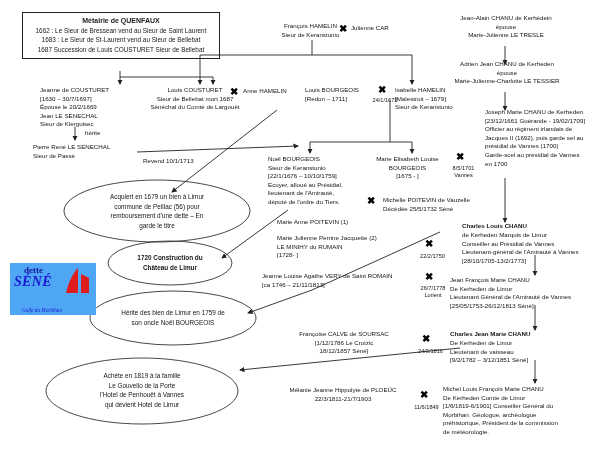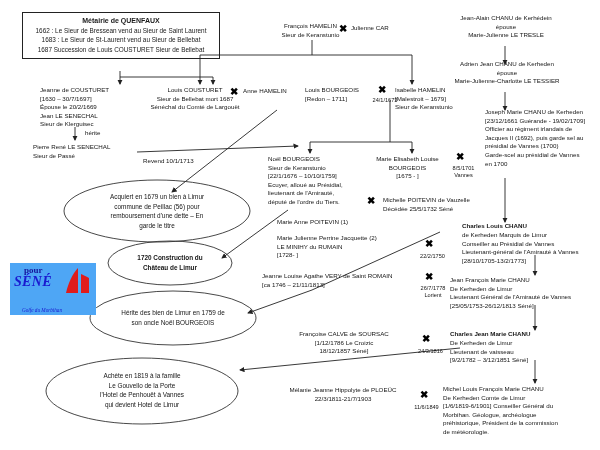--- a/index.html
+++ b/index.html
@@ -310,21 +310,21 @@
 
   <div class="ellipse-txt" style="left:97px;top:308px;width:152px;">Hérite des bien de Limur en 1759 de
 son oncle Noël BOURGEOIS</div>
 
   <div class="ellipse-txt" style="left:62px;top:371px;width:160px;">Achète en 1819 à la famille
 Le Gouvello de la Porte
 l'Hotel de Penhouët à Vannes
 qui devient Hotel de Limur</div>
 
   <div class="logo" style="left:10px;top:263px;width:86px;height:52px;">
-    <span class="wiki">pour</span>
+    <span class="wiki">dette</span>
     <span class="sene">SÉNÉ</span>
     <span class="golfe">Golfe du Morbihan</span>
     <span class="sail">
       <svg width="30" height="30" viewBox="0 0 30 30" xmlns="http://www.w3.org/2000/svg">
         <path d="M16,2 L16,27 L4,27 C6,18 10,8 16,2 Z" fill="#e01b1b"></path>
         <path d="M19,8 L19,27 L27,27 L27,12 C24,10 21,9 19,8 Z" fill="#e01b1b"></path>
       </svg>
     </span>
   </div>
 

